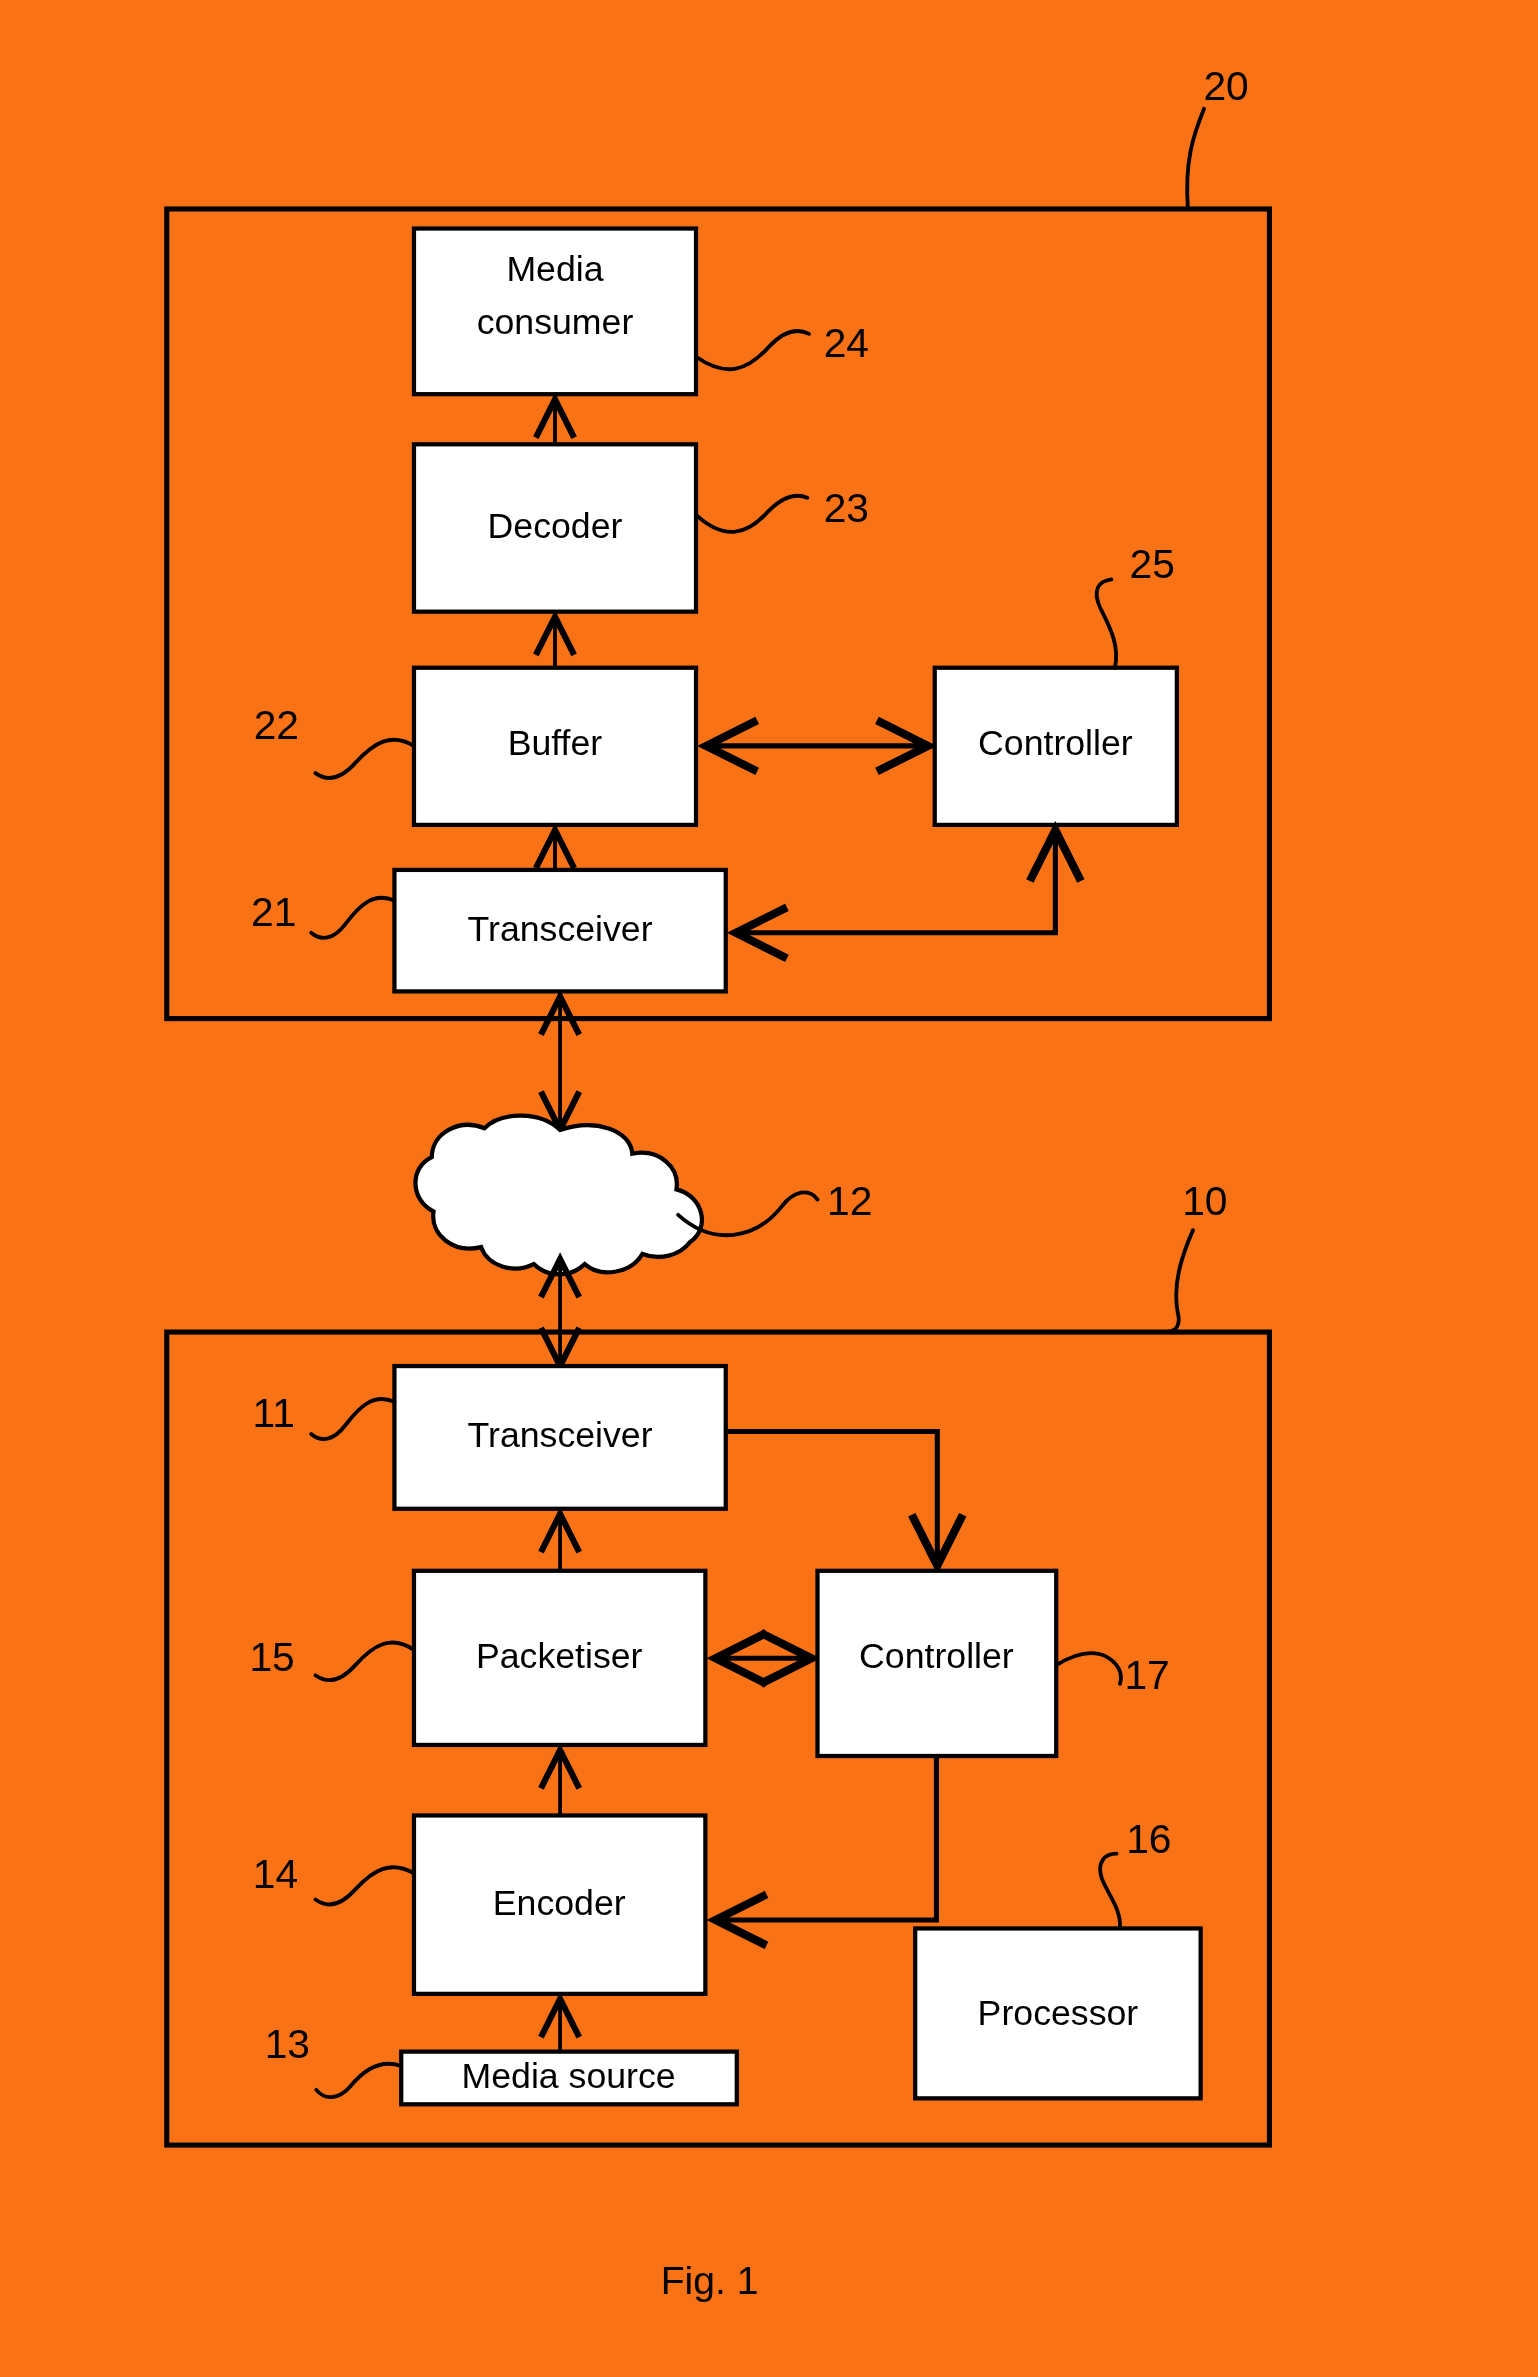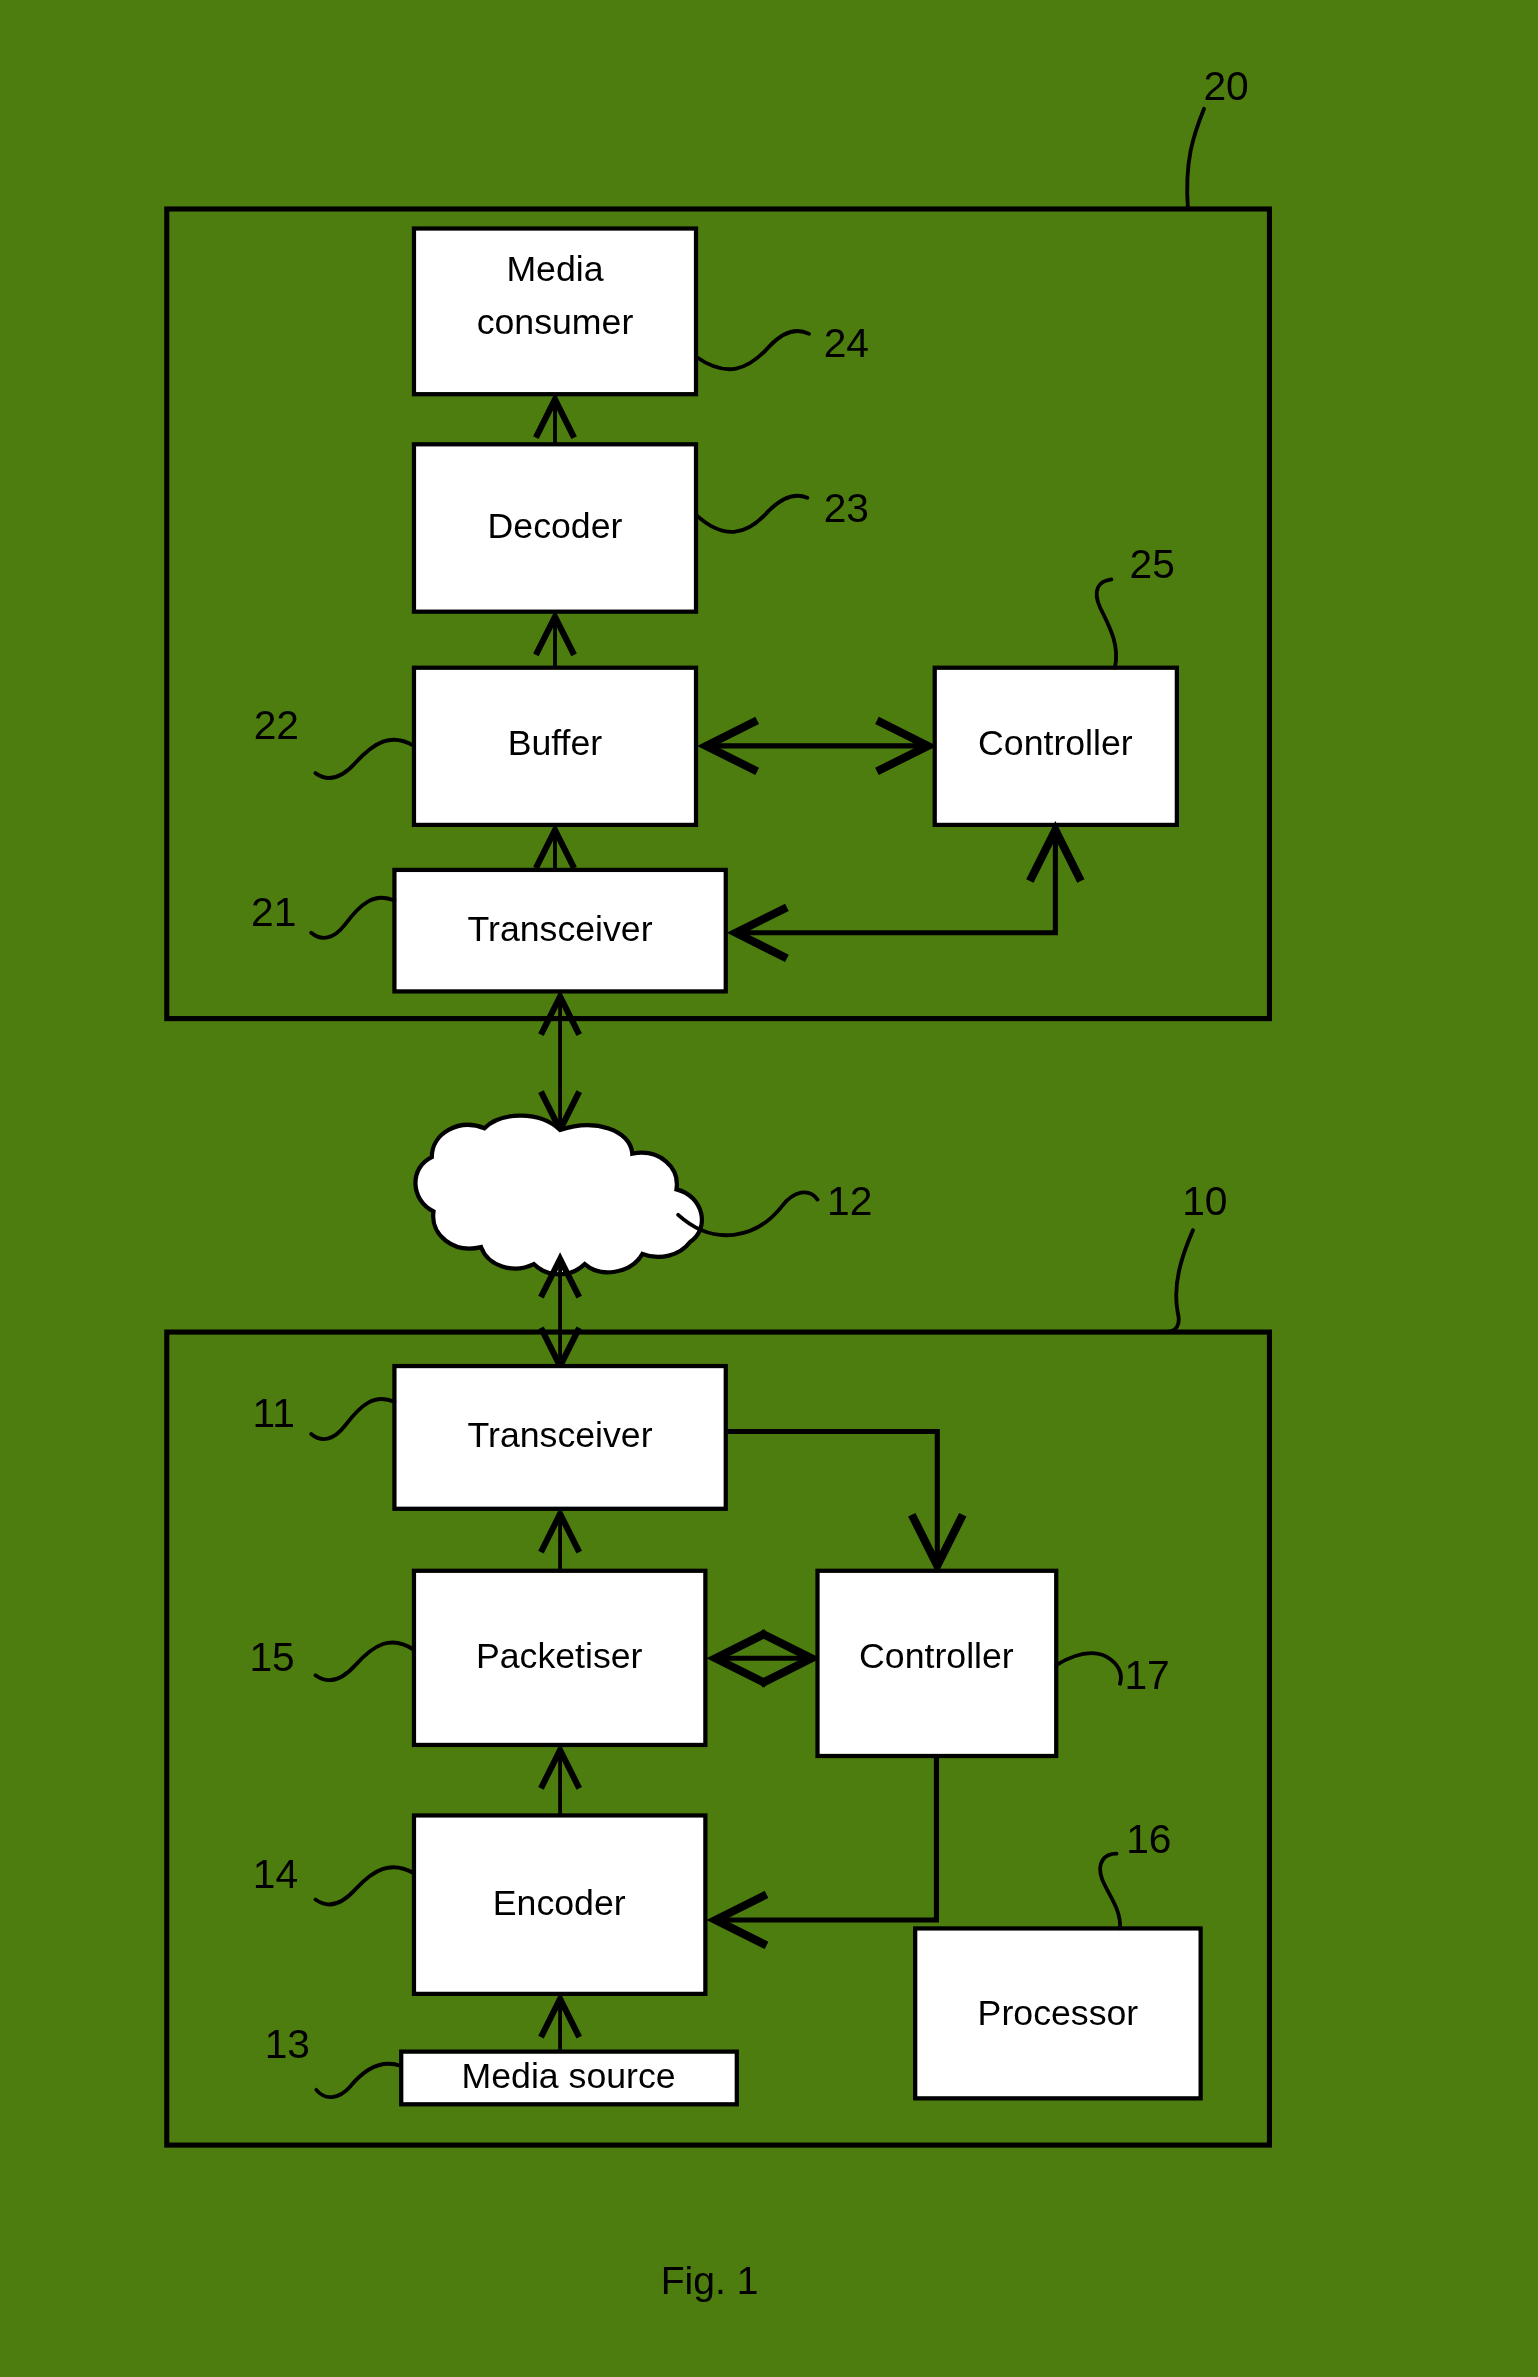--- a/index.html
+++ b/index.html
@@ -10,21 +10,21 @@
   body {
     width: 1539px;
     height: 2377px;
     font-family: "Liberation Sans", sans-serif;
     overflow: hidden;
   }
   #figure-root {
     position: relative;
     width: 1539px;
     height: 2377px;
-    background: #4d7c0f;
+    background: #f97316;
   }
   svg.diagram {
     position: absolute;
     left: 0;
     top: 0;
     width: 1539px;
     height: 2377px;
     display: block;
   }
   .box-outline {

